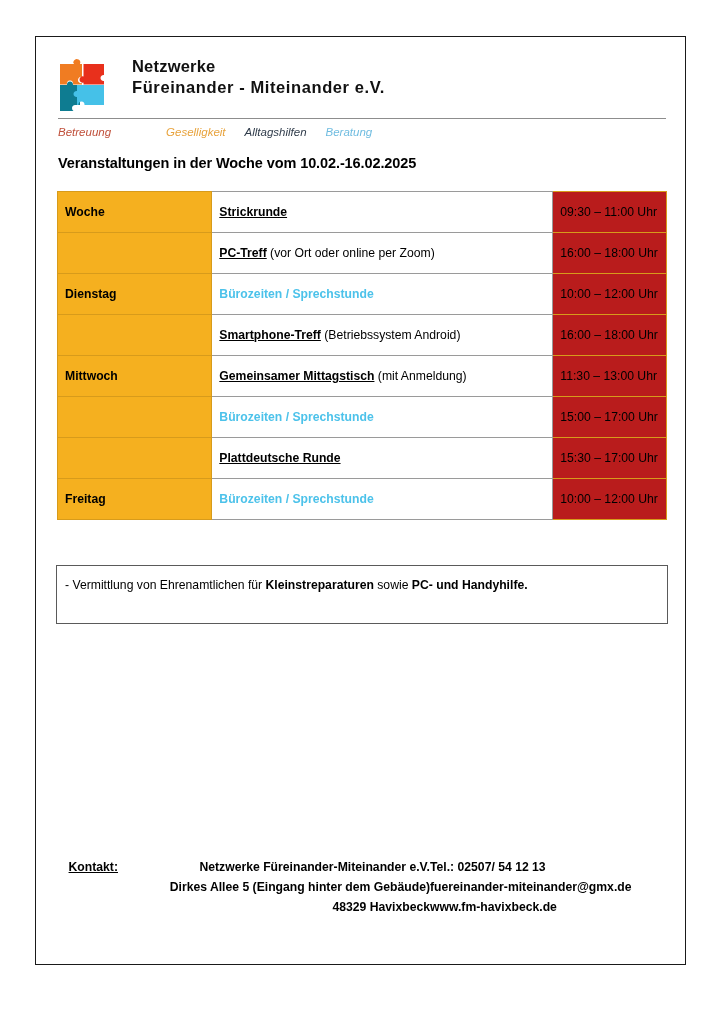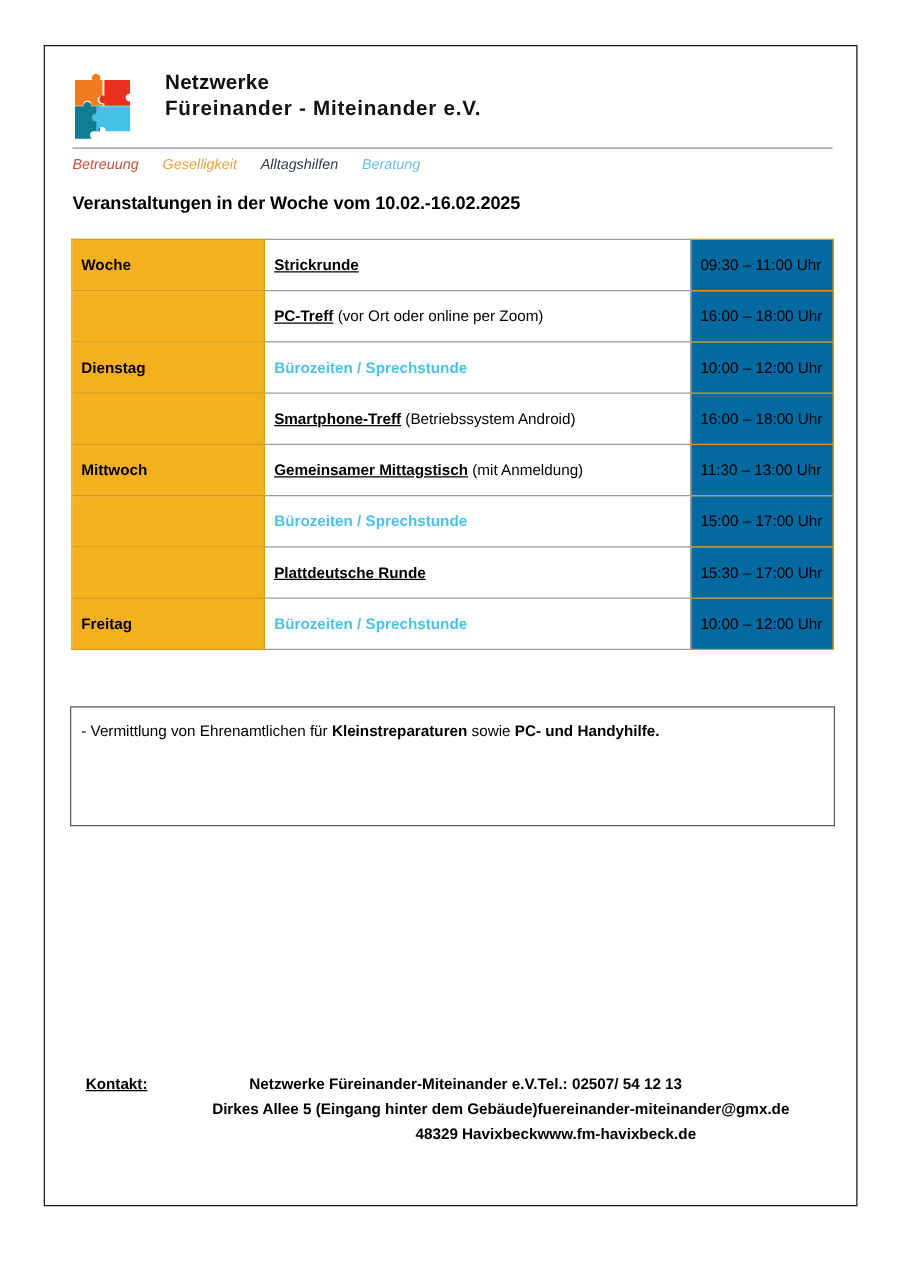--- a/index.html
+++ b/index.html
@@ -119,35 +119,35 @@
     background: #F5B01F;
     font-weight: 700;
     border-color: #d79b1b;
   }
   #schedule td.c-event {
     width: 327px;
     background: #ffffff;
   }
   #schedule td.c-time {
     width: 109px;
-    background: #0369a1;
+    background: #b91c1c;
     border-color: #d79b1b;
     white-space: nowrap;
   }
   #schedule td.c-event .strong { font-weight: 700; text-decoration: underline; }
   #schedule td.c-event .blue { color: #4CC2EA; font-weight: 700; }
   #schedule td.c-event .plain { font-weight: 400; }
 
   
   #notes-box {
     position: absolute;
     left: 20px;
     top: 528px;
     width: 612px;
-    height: 96px;
+    height: 59px;
     border: 1.3px solid #5a5a5a;
     box-sizing: border-box;
     background: #ffffff;
     padding: 11px 8px 0 8px;
   }
   #notes-box .note-line {
     font-size: 12.2px;
     line-height: 16px;
     margin-bottom: 20px;
     white-space: nowrap;
@@ -205,21 +205,21 @@
     <div id="org-name">
       <div class="line1">Netzwerke</div>
       <div class="line2">Füreinander - Miteinander e.V.</div>
     </div>
   </div>
 
   <div id="header-rule"></div>
 
   <div id="nav">
     <span class="nav-item" style="color: rgb(192, 80, 59);">Betreuung</span>
-    <span class="nav-item" style="color: rgb(232, 163, 61);">Geselligkeit</span>
+    <span class="nav-item" style="color: rgb(232, 163, 61); margin-left: 36px;">Geselligkeit</span>
     <span class="nav-item" style="color: rgb(47, 59, 74);">Alltagshilfen</span>
     <span class="nav-item" style="color: rgb(111, 188, 224); text-align: center;">Beratung</span>
   </div>
 
   <div id="page-title">Veranstaltungen in der Woche vom 10.02.-16.02.2025</div>
 
   <table id="schedule">
     <tbody id="schedule-body">
         <tr>
           <td class="c-day">Woche</td>

